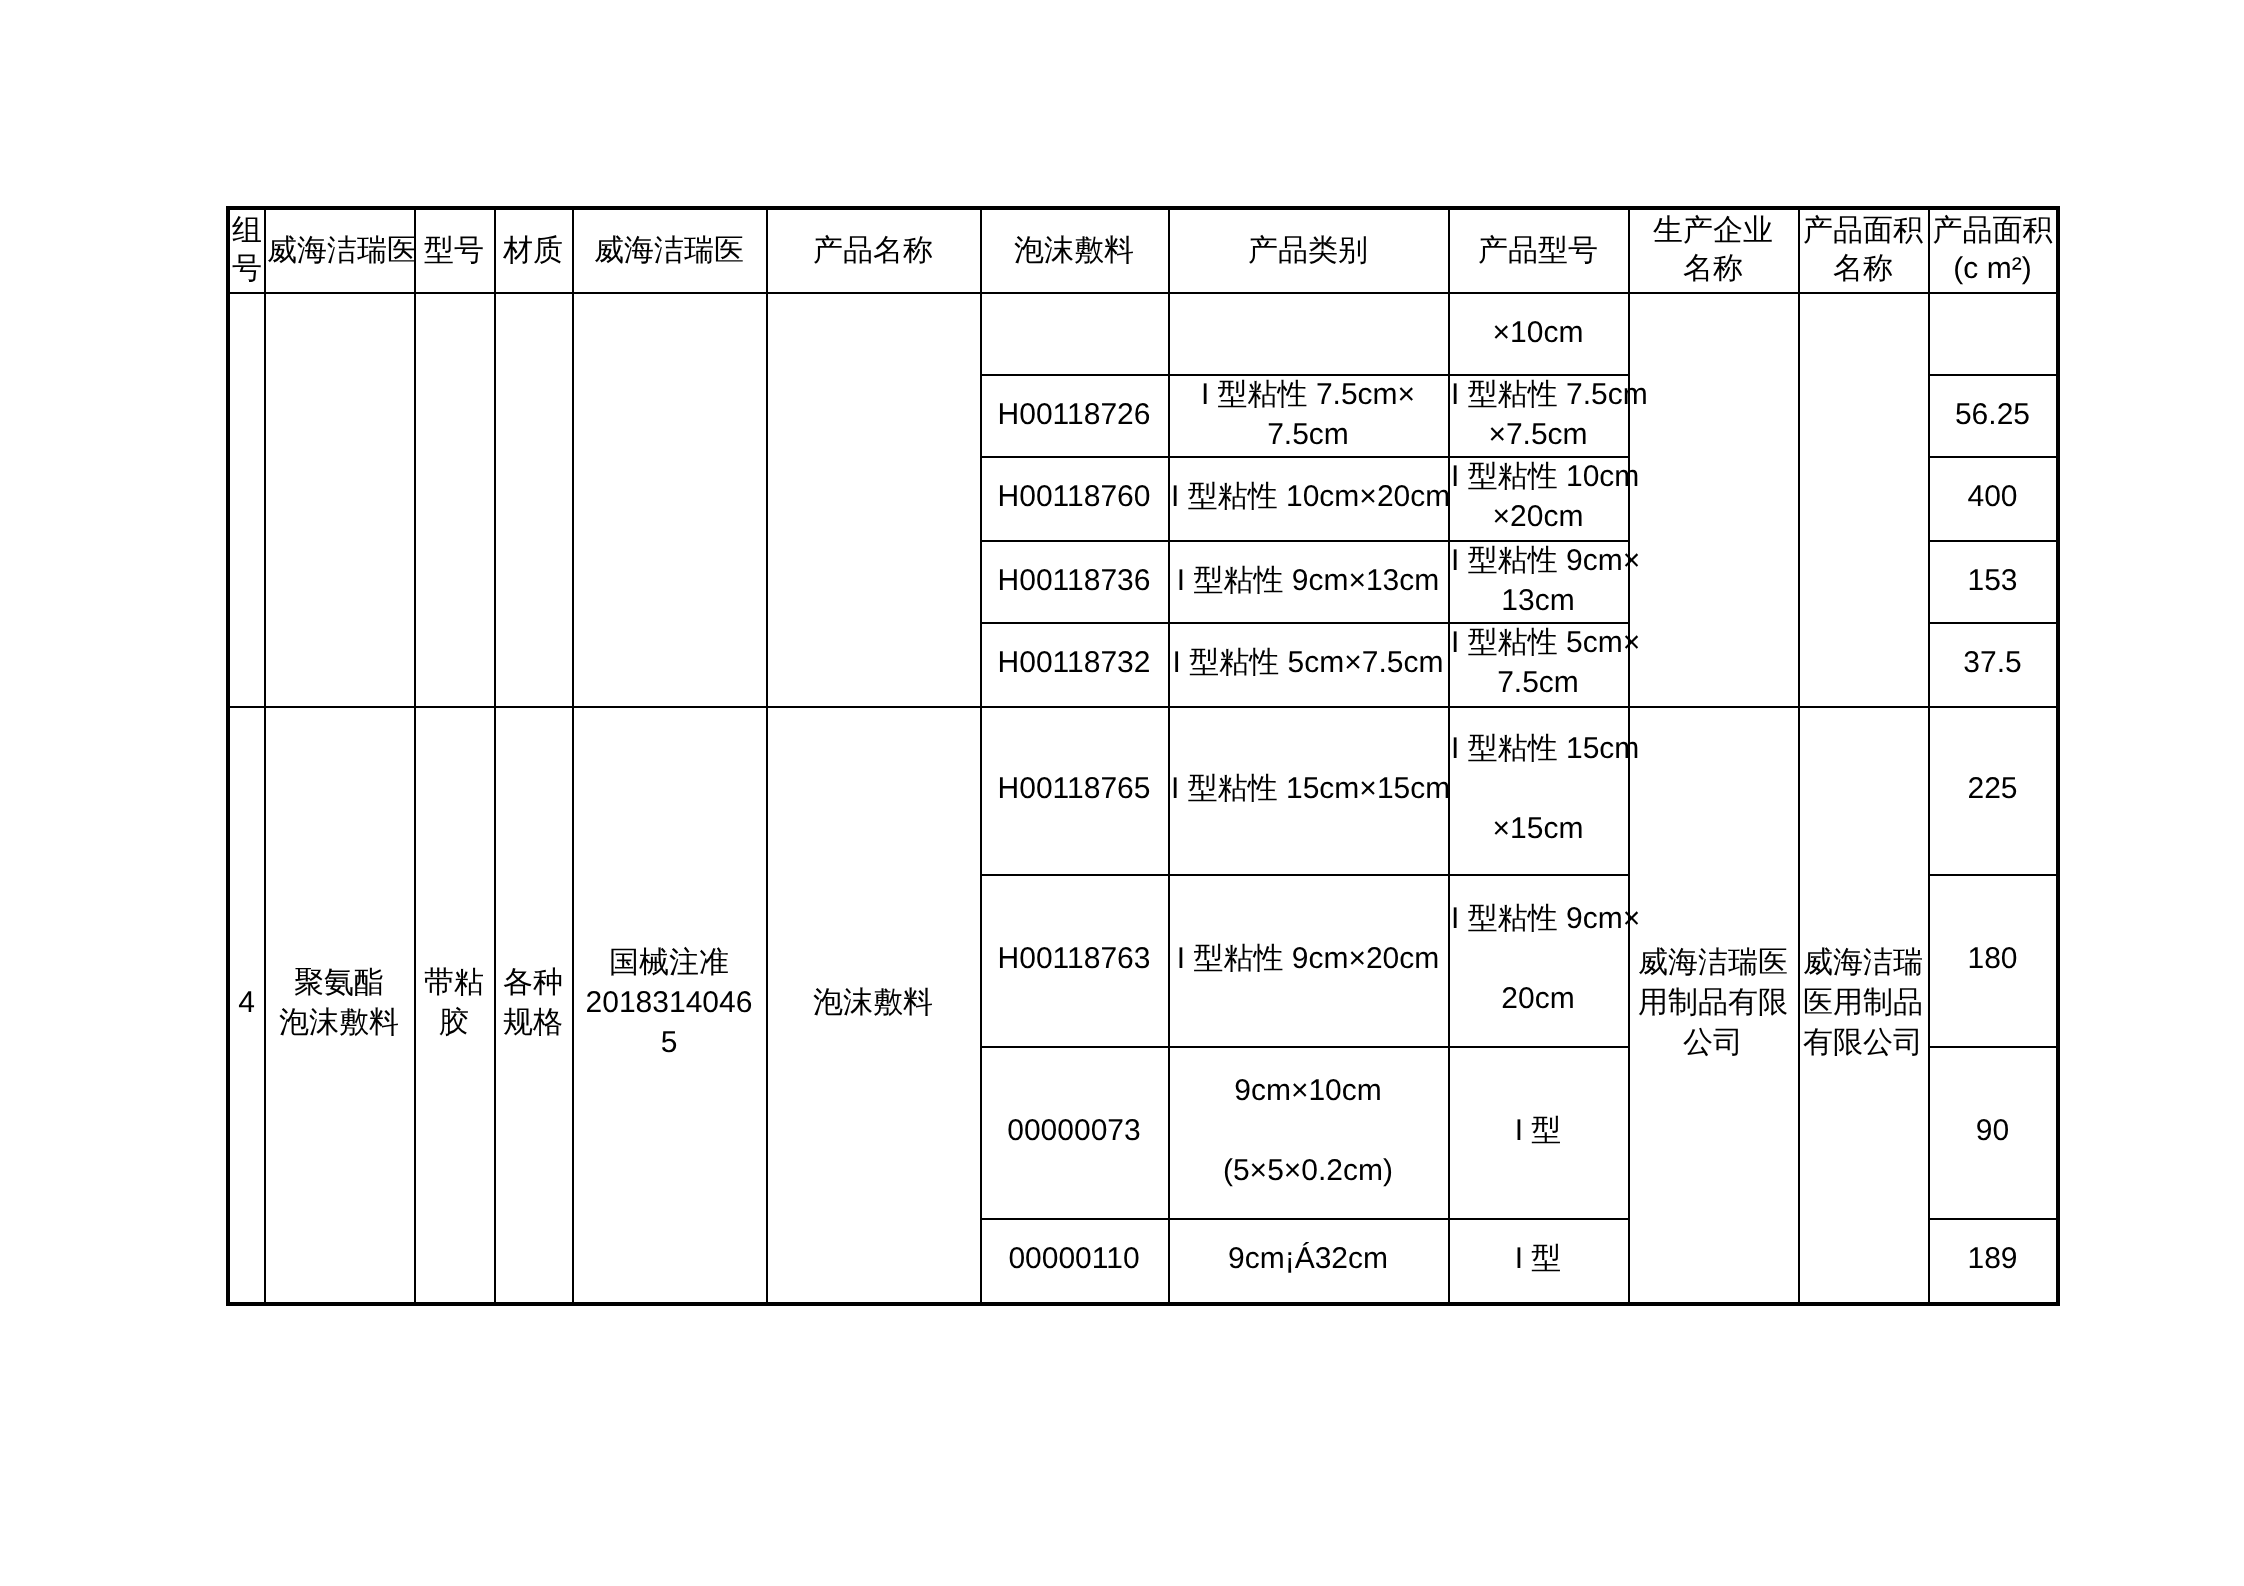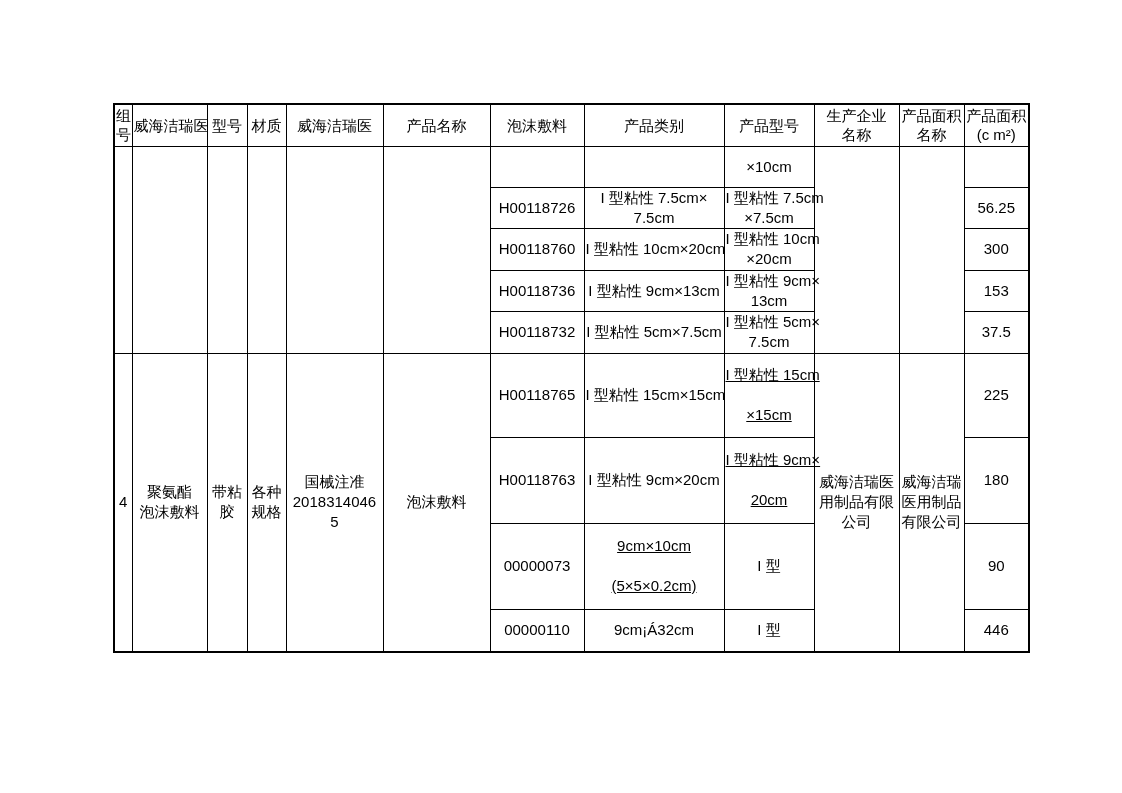--- a/index.html
+++ b/index.html
@@ -35,21 +35,20 @@
     padding: 0 1px;
     line-height: 20px;
     white-space: pre;
     overflow: visible;
   }
   table.product-table th {
     line-height: 19px;
   }
   td.tall {
     line-height: 27px;
-    text-decoration: underline;
   }
 </style>
 </head>
 <body>
 
 <div class="page">
   <table class="product-table">
     <colgroup>
       <col style="width:18px">
         <col style="width:75px">
@@ -107,21 +106,21 @@
       <td>I 型粘性 7.5cm
 ×7.5cm</td>
       <td>56.25</td>
     </tr>
 
     <tr style="height:42px">
       <td>H00118760</td>
       <td>I 型粘性 10cm×20cm</td>
       <td>I 型粘性 10cm
 ×20cm</td>
-      <td>300</td>
+      <td>400</td>
     </tr>
 
     <tr style="height:41px">
       <td>H00118736</td>
       <td>I 型粘性 9cm×13cm</td>
       <td>I 型粘性 9cm×
 13cm</td>
       <td>153</td>
     </tr>
 
@@ -174,17 +173,17 @@
 
 (5×5×0.2cm)</td>
       <td>I 型</td>
       <td>90</td>
     </tr>
 
     <tr style="height:43px">
       <td>00000110</td>
       <td>9cm¡Á32cm</td>
       <td>I 型</td>
-      <td>446</td>
+      <td>189</td>
     </tr>
   </tbody>
     </table>
 </div>
 
 </body></html>

